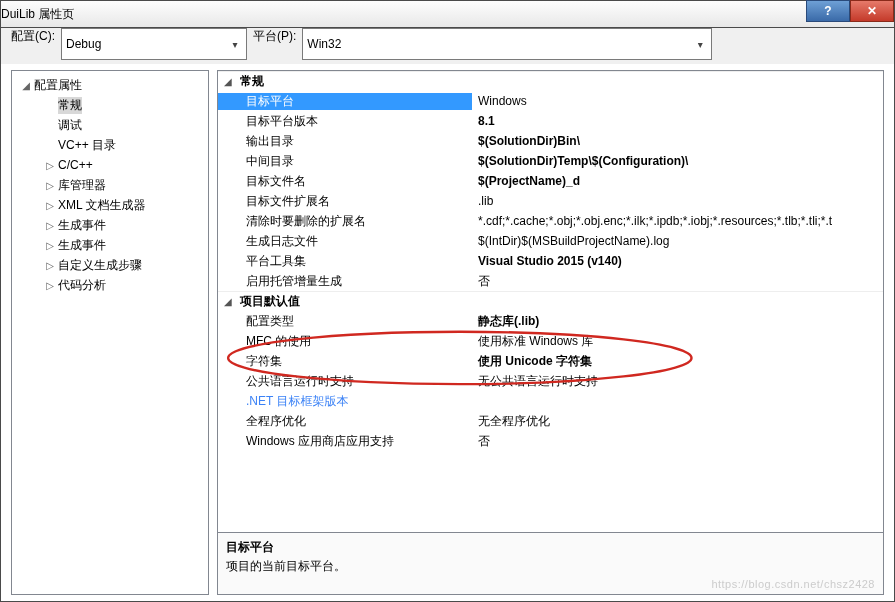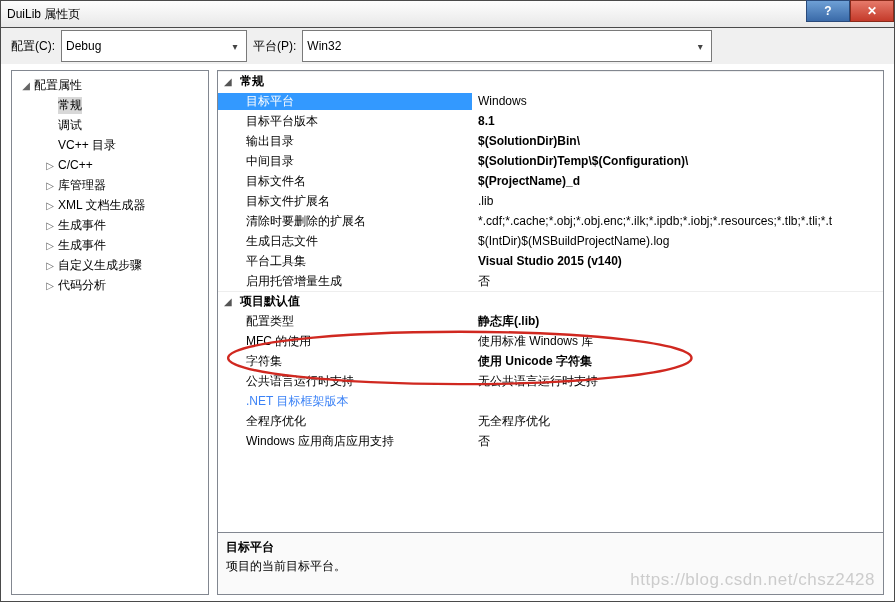--- a/index.html
+++ b/index.html
@@ -1,25 +1,25 @@
 <!DOCTYPE html>
 <html><head>
 <meta charset="utf-8">
 <style>
 * { box-sizing: border-box; margin: 0; padding: 0; font-family: "Microsoft YaHei", "Segoe UI", Tahoma, sans-serif; font-size: 12px; }
 body { background: #f0f0f0; width: 895px; height: 602px; overflow: hidden; position: relative; }
 
-.titlebar { height: 28px; background: linear-gradient(#fdfdfd,#e8e8e8); border: 1px solid #4a4a4a; display: flex; align-items: center; padding-left: 6px; position: relative; }
+.titlebar { height: 28px; background: linear-gradient(#fdfdfd,#e8e8e8); border: 1px solid #4a4a4a; display: flex; align-items: center; position: relative; }
 .titlebar .title { color: #000; }
 .winbtns { position: absolute; right: 0; top: -1px; display: flex; }
 .winbtn { width: 44px; height: 22px; display:flex; align-items:center; justify-content:center; font-weight:bold; color:#fff; }
 .winbtn.help { background: linear-gradient(#6ea0d6,#3a6aa8); border:1px solid #2a4a7a; }
 .winbtn.close { background: linear-gradient(#e67a6a,#c43a2a); border:1px solid #8a2a1a; }
 
-.toolbar { height: 36px; display:flex; align-items:center; padding: 0 10px; gap:6px; background:#f0f0f0; border-left:1px solid #4a4a4a; border-right:1px solid #4a4a4a;}
+.toolbar { height: 36px; display:flex; align-items:flex-start; padding: 0 10px; gap:6px; background:#f0f0f0; border-left:1px solid #4a4a4a; border-right:1px solid #4a4a4a;}
 .toolbar label { }
 .combo { height:32px; border:1px solid #7a7a7a; background:#fff; display:flex; align-items:center; padding:0 4px; position:relative; }
 .combo .val { flex:1; white-space:nowrap; overflow:hidden; }
 .combo .arrow { width:14px; text-align:center; color:#444; font-size:10px; }
 .config-combo { width: 186px; }
 .platform-combo { width: 410px; }
 .mgrbtn { height:24px; padding:0 10px; border:1px solid #888; background:linear-gradient(#fff,#e4e4e4); }
 
 .main { display:flex; border:1px solid #4a4a4a; border-top:none; height: calc(602px - 28px - 36px); background:#fff; }
 
@@ -41,21 +41,21 @@
 .propgrid .row .val { flex:1; padding-left:6px; white-space:nowrap; overflow:hidden; }
 .propgrid .row.selected { }
 .propgrid .row.selected .key { background:#3399ff; color:#fff; }
 .propgrid .row.bold .val { font-weight:bold; }
 .propgrid .row.dim .key { color:#3b82f6; }
 
 .desc { height: 62px; border:1px solid #828790; border-top:none; padding:6px 8px; background:#fafafa; }
 .desc .dtitle { font-weight:bold; margin-bottom:2px; }
 
 .annot { position:absolute; pointer-events:none; }
-.watermark { position:absolute; right:20px; bottom:12px; color:#ccc; font-size:17px; letter-spacing:0.5px;margin-left:46px;}
+.watermark { position:absolute; right:20px; bottom:12px; color:#ccc; font-size:11px; letter-spacing:0.5px;margin-left:46px;}
 </style>
 </head>
 <body>
 
 <div class="titlebar">
   <span class="title">DuiLib 属性页</span>
   <div class="winbtns">
     <div class="winbtn help">
         <span>?</span>
       </div>

